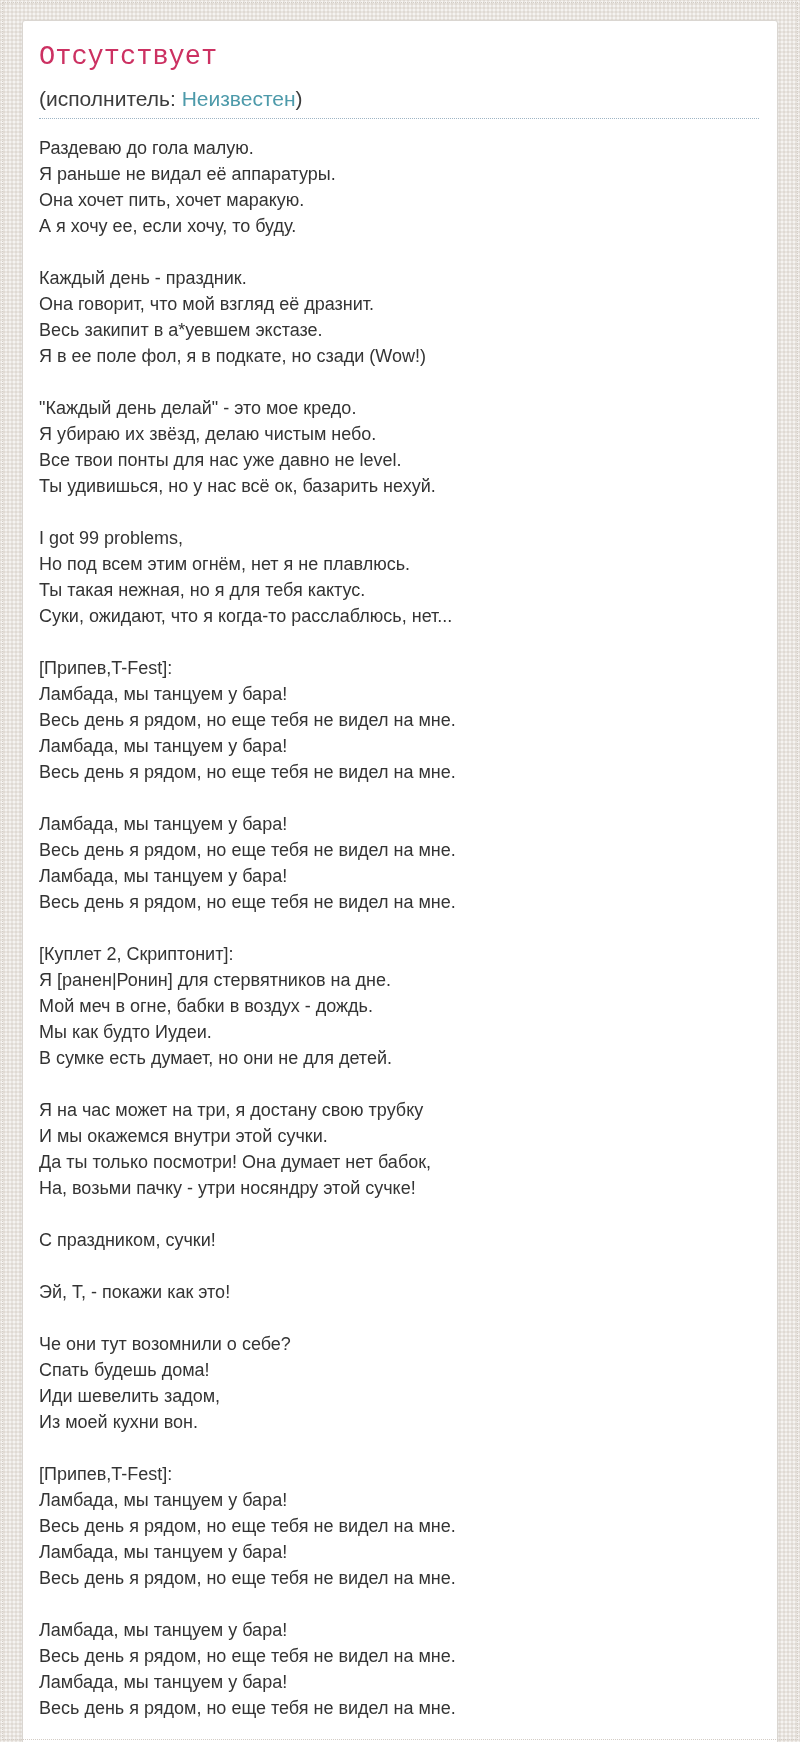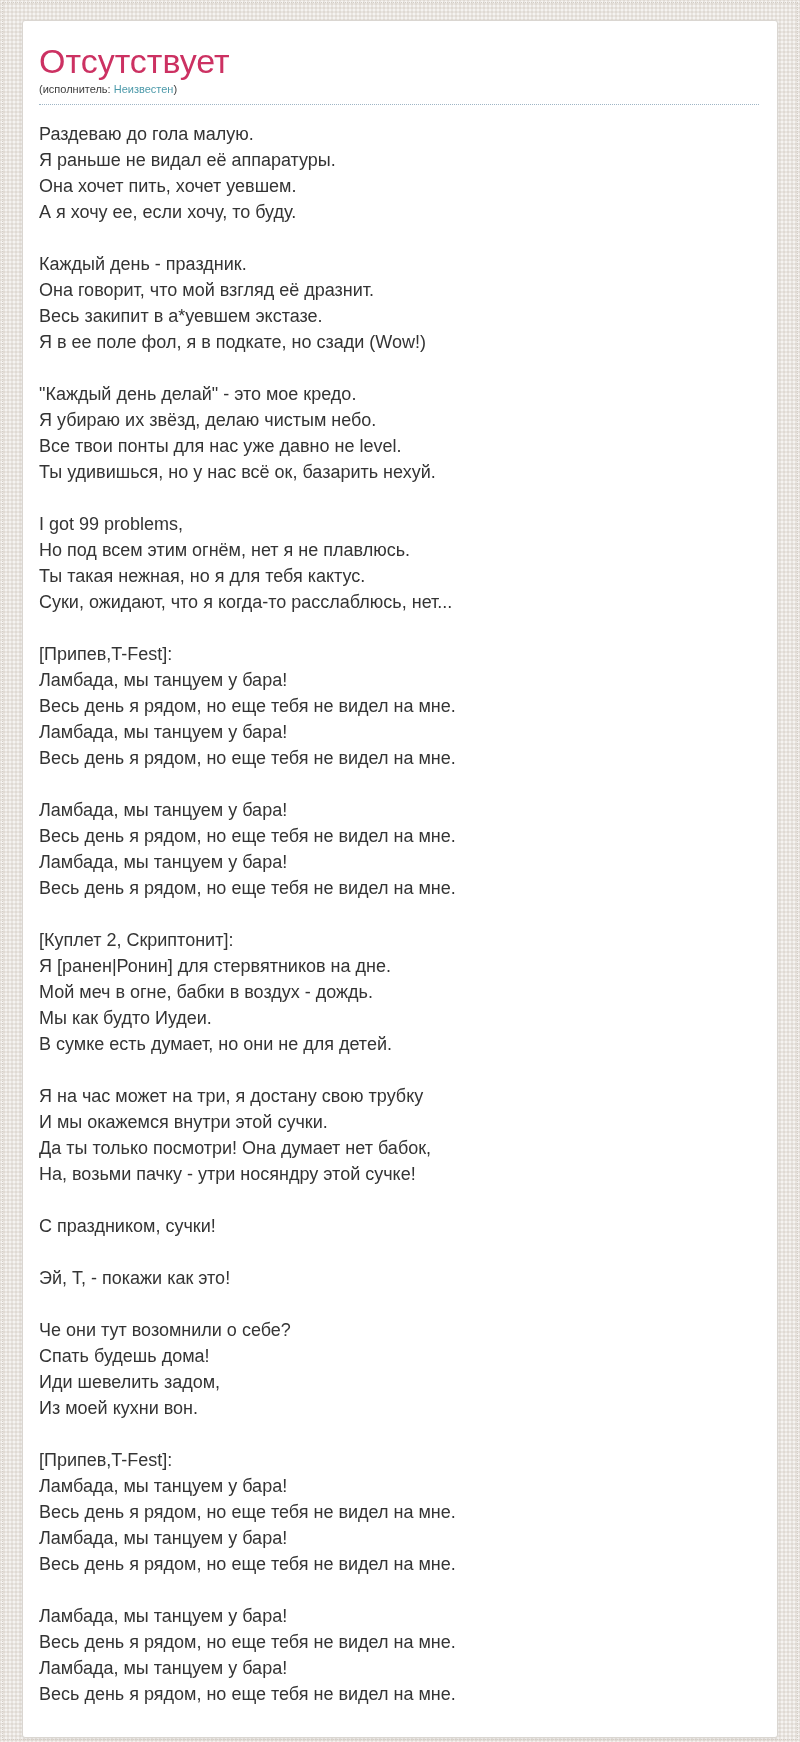--- a/index.html
+++ b/index.html
@@ -31,28 +31,29 @@
     min-height: 1700px;
     margin: 20px auto 0 auto;
     background: #ffffff;
     border: 1px solid #dad6d1;
     border-radius: 3px;
     box-shadow: 0 1px 3px rgba(0,0,0,0.08);
     padding: 22px 18px 30px 16px;
   }
   .song-title {
     margin: 0;
-    font-size: 34px;
+    font-size: 27px;
     font-weight: normal;
     line-height: 1.1;
     color: #cc3162;
+    font-family: Liberation Mono, monospace;
   }
   .subtitle {
-    margin: 3px 0 0 0;
-    font-size: 11px;
+    margin: 13px 0 0 0;
+    font-size: 21px;
     line-height: 1.2;
     color: #3c3c3c;
   }
   .artist-link {
     color: #4d9aaa;
     text-decoration: none;
     cursor: pointer;
   }
   .separator {
     border: none;
@@ -79,21 +80,21 @@
 
 <div class="page-frame"></div>
 
 <div class="card">
   <h1 class="song-title">Отсутствует</h1>
   <p class="subtitle"><span>(исполнитель: </span><a class="artist-link">Неизвестен</a><span>)</span></p>
   <hr class="separator">
   <div class="lyrics">
       <p class="stanza">Раздеваю до гола малую.
 Я раньше не видал её аппаратуры.
-Она хочет пить, хочет уевшем.
+Она хочет пить, хочет маракую.
 А я хочу ее, если хочу, то буду.</p>
       <p class="stanza">Каждый день - праздник.
 Она говорит, что мой взгляд её дразнит.
 Весь закипит в а*уевшем экстазе.
 Я в ее поле фол, я в подкате, но сзади (Wow!)</p>
       <p class="stanza">"Каждый день делай" - это мое кредо.
 Я убираю их звёзд, делаю чистым небо.
 Все твои понты для нас уже давно не level.
 Ты удивишься, но у нас всё ок, базарить нехуй.</p>
       <p class="stanza">I got 99 problems,

